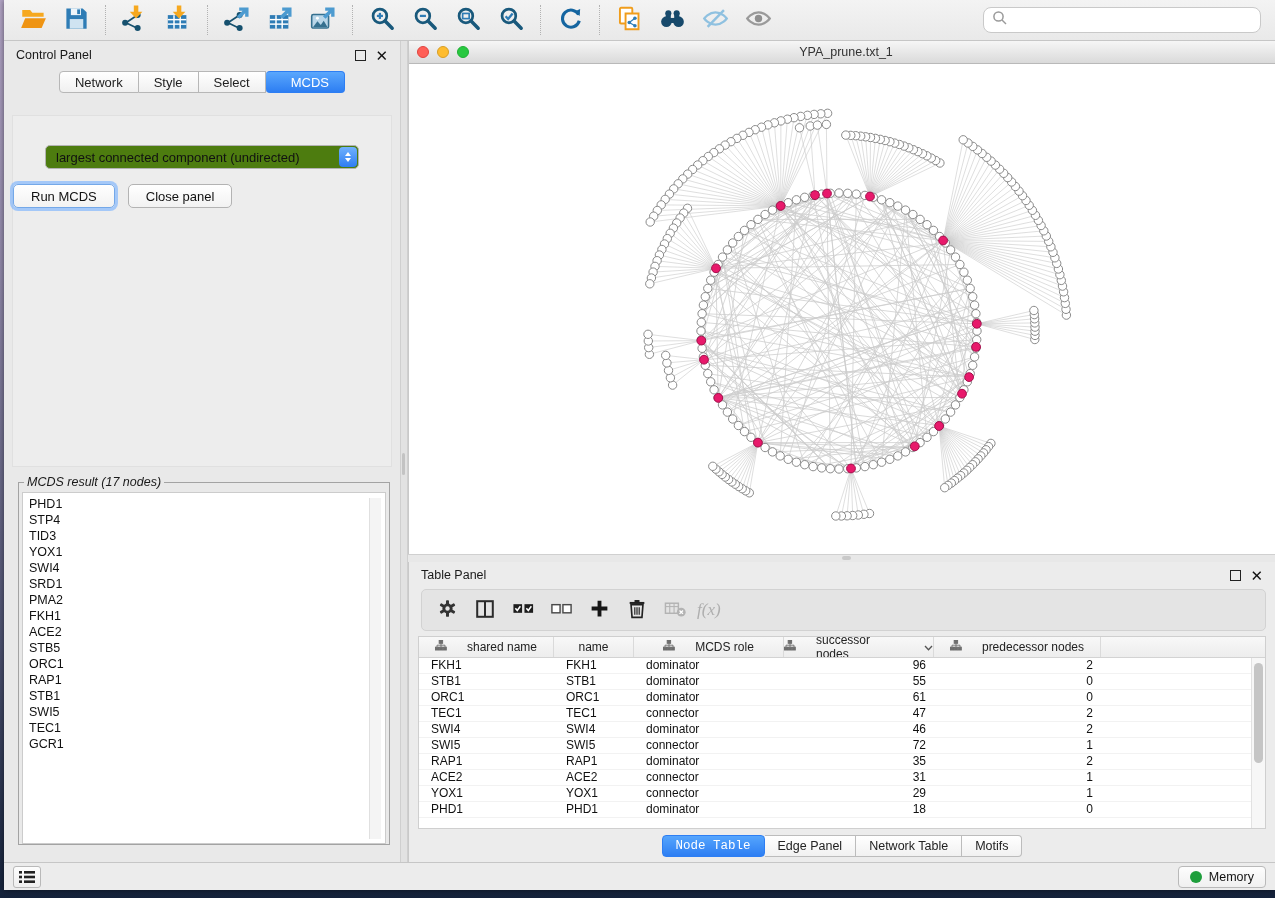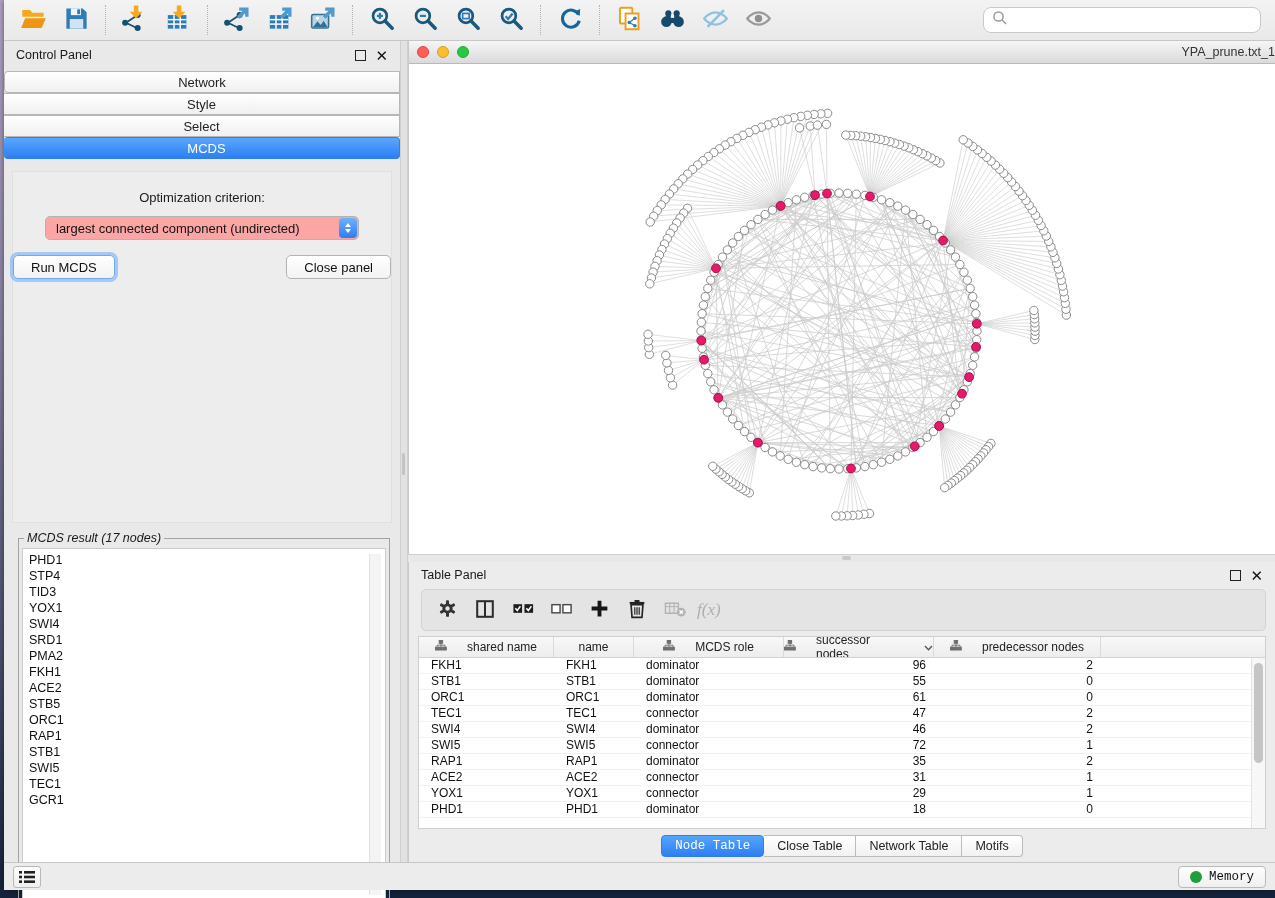--- a/index.html
+++ b/index.html
@@ -18,53 +18,53 @@
   
   .main{position:absolute;top:41px;bottom:28px;left:0;right:0;display:flex;}
   .vsplit{width:6px;background:#e2e2e2;border-left:1px solid #cfcfcf;border-right:1px solid #cfcfcf;position:relative;cursor:col-resize;}
   .vsplit .grip{position:absolute;top:412px;left:1px;width:3px;height:22px;background:#c3c3c3;border-radius:2px;}
   
   .control-panel{width:396px;background:#e9e9e9;position:relative;box-sizing:border-box;}
   .cp-header{height:28px;display:flex;align-items:center;padding:0 12px;font-size:12.5px;color:#1a1a1a;}
   .win-btns{margin-left:auto;display:flex;align-items:center;gap:9px;}
   .float-icon{width:9px;height:9px;border:1.5px solid #222;display:inline-block;cursor:pointer;}
   .close-icon{font-size:15px;font-weight:bold;color:#111;line-height:9px;cursor:pointer;}
-  .cp-tabs{display:flex;justify-content:center;margin:2px 0 12px;flex-direction:column;}
+  .cp-tabs{display:flex;justify-content:center;margin:2px 0 22px;}
   .seg{height:22px;padding:0 15px;font-size:13px;color:#222;background:linear-gradient(#ffffff,#f0f0f0);
     border:1px solid #b7b7b7;border-left:none;cursor:pointer;font-family:inherit;}
   .seg:first-child{border-left:1px solid #b7b7b7;border-radius:4px 0 0 4px;}
   .seg:last-child{border-radius:0 4px 4px 0;}
   .seg.active{background:linear-gradient(#5aa7fd,#2d7ef3);color:#fff;border-color:#2d7ef3;border-radius:4px;padding-left:25px;}
   .cp-content{margin:0 8px;background:#ededed;border:1px solid #e0e0e0;height:352px;padding-top:18px;box-sizing:border-box;}
   .opt-label{text-align:center;font-size:13px;color:#1a1a1a;}
-  .dropdown{margin:11px auto 0;width:314px;height:24px;background:#fca5a5;border:1px solid #b3b3b3;border-radius:5px;
+  .dropdown{margin:11px auto 0;width:314px;height:24px;background:#4d7c0f;border:1px solid #b3b3b3;border-radius:5px;
     display:flex;align-items:center;padding-left:10px;font-size:13px;color:#111;position:relative;box-sizing:border-box;cursor:pointer;}
   .stepper{position:absolute;right:1px;top:1px;width:18px;height:20px;border-radius:4px;
     background:linear-gradient(#70b1fc,#2e7cf2);display:flex;flex-direction:column;align-items:center;justify-content:center;gap:2px;}
   .tri-up{width:0;height:0;border-left:3.5px solid transparent;border-right:3.5px solid transparent;border-bottom:4.5px solid #fff;}
   .tri-dn{width:0;height:0;border-left:3.5px solid transparent;border-right:3.5px solid transparent;border-top:4.5px solid #fff;}
-  .btn-row{display:flex;justify-content:space-between;gap:13px;margin-top:15px;}
+  .btn-row{display:flex;justify-content:flex-start;gap:13px;margin-top:15px;}
   .mac-btn{height:24px;padding:0 17px;font-size:13px;color:#111;background:linear-gradient(#ffffff,#f2f2f2);
     border:1px solid #b3b3b3;border-radius:5px;cursor:pointer;font-family:inherit;}
   .mac-btn.focus{box-shadow:0 0 0 3px rgba(115,175,255,.6);border-color:#74a8e8;}
   .result-box{border:1px solid #a3a3a3;margin:8px 10px 0 14px;height:362px;padding:3px 3px 3px 3px;position:relative;}
   .result-box legend{font-size:12.5px;color:#1a1a1a;padding:0 3px;margin-left:2px;font-style:italic;}
   .result-list{background:#fff;border:1px solid #cccccc;height:352px;overflow:hidden;font-size:12.5px;line-height:16px;
     color:#111;padding:3px 14px 0 6px;position:relative;box-sizing:border-box;}
   .result-scroll{position:absolute;right:4px;top:5px;bottom:4px;width:11px;background:#f4f4f4;border-left:1px solid #e0e0e0;}
   
   .right{flex:1;display:flex;flex-direction:column;min-width:0;}
   .net-window{height:513px;display:flex;flex-direction:column;border-left:1px solid #c9c9c9;}
   .net-title{height:22px;background:linear-gradient(#f6f6f6,#dadada);border-bottom:1px solid #b9b9b9;position:relative;
     display:flex;align-items:center;}
   .tl{width:12px;height:12px;border-radius:50%;display:inline-block;margin-left:8px;cursor:pointer;}
   .tl.red{background:#ff5f57;border:1px solid #e0443e;box-sizing:border-box;}
   .tl.yellow{background:#febc2e;border:1px solid #d89e24;box-sizing:border-box;}
   .tl.green{background:#28c840;border:1px solid #1faf34;box-sizing:border-box;}
-  .nt-text{position:absolute;left:0;right:0;text-align:right;font-size:12.5px;color:#333;margin-left:16px;}
+  .nt-text{position:absolute;left:0;right:8px;text-align:center;font-size:12.5px;color:#333;margin-left:16px;}
   .canvas{flex:1;background:#fff;position:relative;overflow:hidden;}
   .hsplit{height:7px;background:#e8e8e8;border-top:1px solid #d0d0d0;position:relative;cursor:row-resize;}
   .hsplit .grip-h{position:absolute;left:50%;top:1px;width:9px;height:4px;background:#c9c9c9;border-radius:2px;}
   
   .table-panel{flex:1;background:#ececec;display:flex;flex-direction:column;border-left:1px solid #c9c9c9;min-height:0;}
   .tp-header{height:26px;display:flex;align-items:center;padding:0 12px;font-size:12.5px;color:#1a1a1a;}
   .tp-toolbar{height:40px;margin:1px 9px 5px 12px;background:#e4e4e4;border:1px solid #d2d2d2;border-radius:5px;
     display:flex;align-items:center;padding:0 6px;}
   .tp-btn{width:30px;height:30px;margin:0 4px;border:none;background:transparent;padding:0;display:flex;
     align-items:center;justify-content:center;cursor:pointer;}
@@ -84,21 +84,21 @@
     border:1px solid #bcbcbc;border-left:none;cursor:pointer;font-family:inherit;}
   .bt:first-child{border-left:1px solid #bcbcbc;border-radius:4px 0 0 4px;font-family:Liberation Mono, monospace;}
   .bt:last-child{border-radius:0 4px 4px 0;}
   .bt.active{background:linear-gradient(#55a5fd,#2d7ef3);color:#fff;border-color:#2d7ef3;border-radius:4px;}
   
   .statusbar{position:absolute;bottom:0;left:0;right:0;height:28px;background:#ececec;border-top:1px solid #c6c6c6;
     display:flex;align-items:center;justify-content:space-between;padding:0 9px;box-sizing:border-box;}
   .sb-btn{width:28px;height:22px;background:linear-gradient(#fdfdfd,#efefef);border:1px solid #b9b9b9;border-radius:3px;
     display:flex;align-items:center;justify-content:center;cursor:pointer;padding:0;}
   .mem-btn{height:22px;background:linear-gradient(#fdfdfd,#f0f0f0);border:1px solid #b9b9b9;border-radius:4px;
-    display:flex;align-items:center;gap:7px;padding:0 11px;font-size:12.5px;color:#111;cursor:pointer;font-family:Liberation Mono, monospace;}
+    display:flex;align-items:center;gap:7px;padding:0 11px;font-size:12.5px;color:#111;cursor:pointer;font-family:Liberation Sans, sans-serif;}
   .dot{width:12px;height:12px;border-radius:50%;background:#1e9e3c;display:inline-block;}
 </style>
 </head>
 <body>
 
 <div class="app">
 
   <div class="toolbar">
     <button class="tb-btn">
         <span><svg width="27" height="27" viewBox="0 0 24 24">
@@ -281,21 +281,20 @@
           <span class="close-icon">✕</span>
         </span>
       </div>
       <div class="cp-tabs">
           <button class="seg">Network</button>
           <button class="seg">Style</button>
           <button class="seg">Select</button>
           <button class="seg active">MCDS</button>
         </div>
       <div class="cp-content">
-        <div class="opt-label">Optimization criterion:</div>
         <div class="dropdown">
           <span>largest connected component (undirected)</span>
           <span class="stepper">
               <span class="tri-up"></span>
               <span class="tri-dn"></span>
             </span>
         </div>
         <div class="btn-row">
           <button class="mac-btn focus">Run MCDS</button>
           <button class="mac-btn">Close panel</button>
@@ -1229,21 +1228,21 @@
                 <div class="td r">0</div>
                 <div class="td"></div>
               </div>
             </div>
           <div class="vscroll">
               <div class="vthumb"></div>
             </div>
         </div>
         <div class="tp-tabs">
             <button class="bt active">Node Table</button>
-            <button class="bt">Close Table</button>
+            <button class="bt">Edge Panel</button>
             <button class="bt">Network Table</button>
             <button class="bt">Motifs</button>
           </div>
       </div>
     </div>
   </div>
 
   <div class="statusbar">
     <button class="sb-btn">
         <svg width="18" height="16" viewBox="0 0 18 16">

